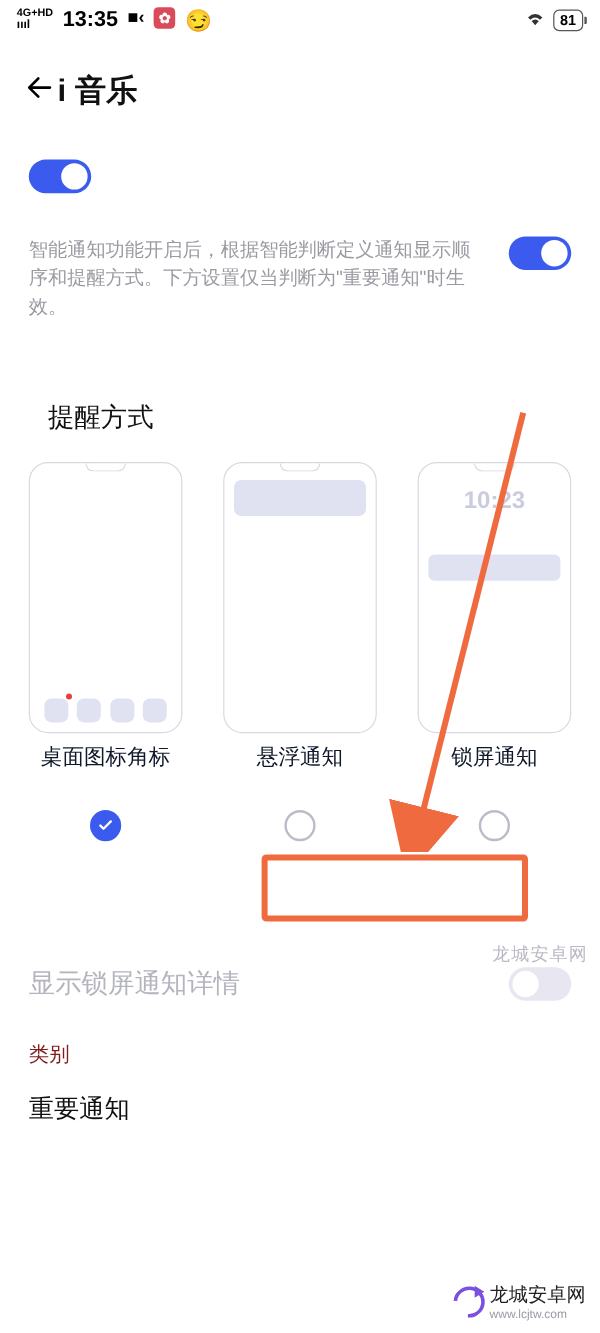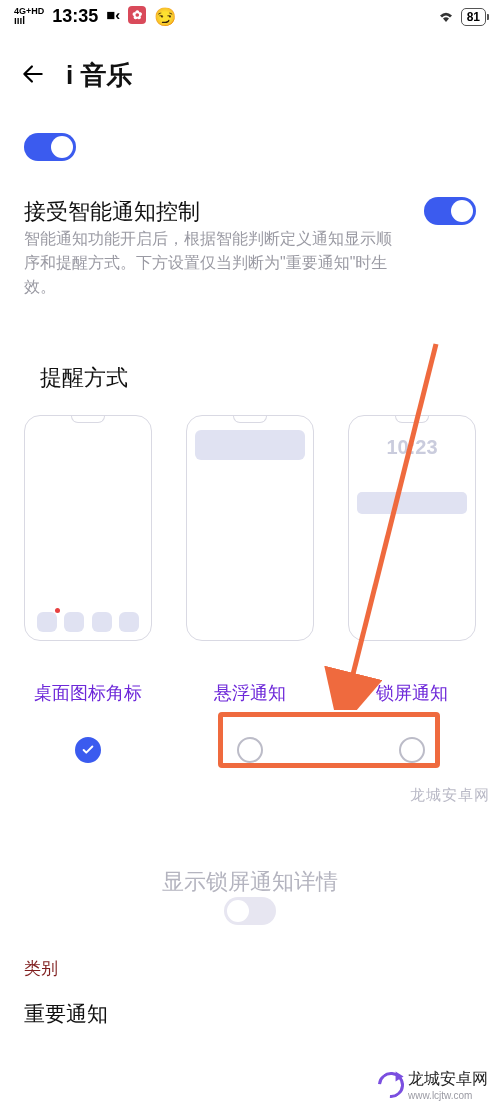--- a/index.html
+++ b/index.html
@@ -15,21 +15,21 @@
       height: 34px;
       display: flex;
       justify-content: space-between;
       align-items: center;
       padding: 0 14px;
       font-size: 15px;
       font-weight: 600;
       color: #000;
     }
     .status-left { display: flex; align-items: flex-start; gap: 8px; }
-    .status-right { display: flex; align-items: center; gap: 6px; }
+    .status-right { display: flex; align-items: flex-start; gap: 6px; }
     .signal { font-size: 10px; line-height: 1; }
     .signal-label { font-size: 9px; font-weight: 700; }
     .status-time { font-size: 18px; font-weight: 600; }
     .status-icon-box {
       width: 18px; height: 18px;
       border-radius: 4px;
       display: inline-flex;
       align-items: center;
       justify-content: center;
       font-size: 12px;
@@ -49,21 +49,21 @@
       right: -4px; top: 50%;
       width: 2px; height: 6px;
       background: #555;
       transform: translateY(-50%);
       border-radius: 0 1px 1px 0;
     }
 
     .nav-bar {
       display: flex;
       align-items: center;
-      gap: 20px;
+      gap: 2px;
       padding: 24px 20px 16px;
     }
     .nav-title { font-size: 26px; font-weight: 700; color: #111; }
 
     .section {
       padding: 0 24px;
     }
     .row {
       display: flex;
       justify-content: space-between;
@@ -172,23 +172,23 @@
       color: #caccdd;
     }
     .ls-notif {
       position: absolute;
       top: 76px; left: 8px; right: 8px;
       height: 22px;
       background: #e0e2f2;
       border-radius: 5px;
     }
     .card-label {
-      margin-top: 40px;
+      margin-top: 8px;
       font-size: 18px;
-      color: #6d28d9;
+      color: #0f172a;
       font-weight: 500;
     }
     .radio-row {
       margin-top: 32px;
       width: 100%;
       display: flex;
       justify-content: center;
     }
     .radio {
       width: 26px; height: 26px;
@@ -308,21 +308,20 @@
 
 <div class="section">
   <div class="row">
     <span class="toggle on"></span>
   </div>
 </div>
 
 <div class="section">
   <div class="row row-multi">
     <div class="row-text">
-      <div class="row-label">接受智能通知控制</div>
       <div class="row-sub">智能通知功能开启后，根据智能判断定义通知显示顺序和提醒方式。下方设置仅当判断为"重要通知"时生效。</div>
     </div>
     <span class="toggle on"></span>
   </div>
 </div>
 
 <div class="section-title">提醒方式</div>
 
 <div class="cards">
 
@@ -376,21 +375,21 @@
       <path d="M0 0 L12 6 L0 12 Z" fill="#ef6a3e"></path>
     </marker>
   </defs>
   <line x1="126" y1="4" x2="36" y2="362" stroke="#ef6a3e" stroke-width="5" marker-end="url(#ah)"></line>
 </svg>
 <div class="annotate-box"></div>
 
 <div class="divider"></div>
 
 <div class="section disabled-row">
-  <div class="row" style="padding:44px 0 10px;flex-direction:column;">
+  <div class="row" style="padding:44px 0 10px;">
     <span class="row-label">显示锁屏通知详情</span>
     <span class="toggle off"></span>
   </div>
 </div>
 
 <div class="category-label">类别</div>
 <div class="bottom-row">
   <div class="br-title">重要通知</div>
 </div>
 

